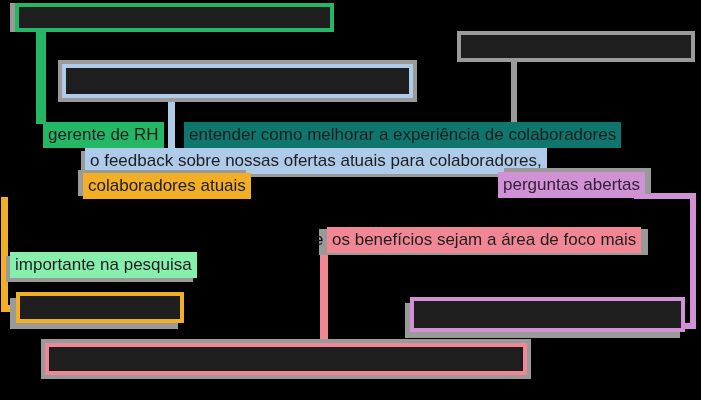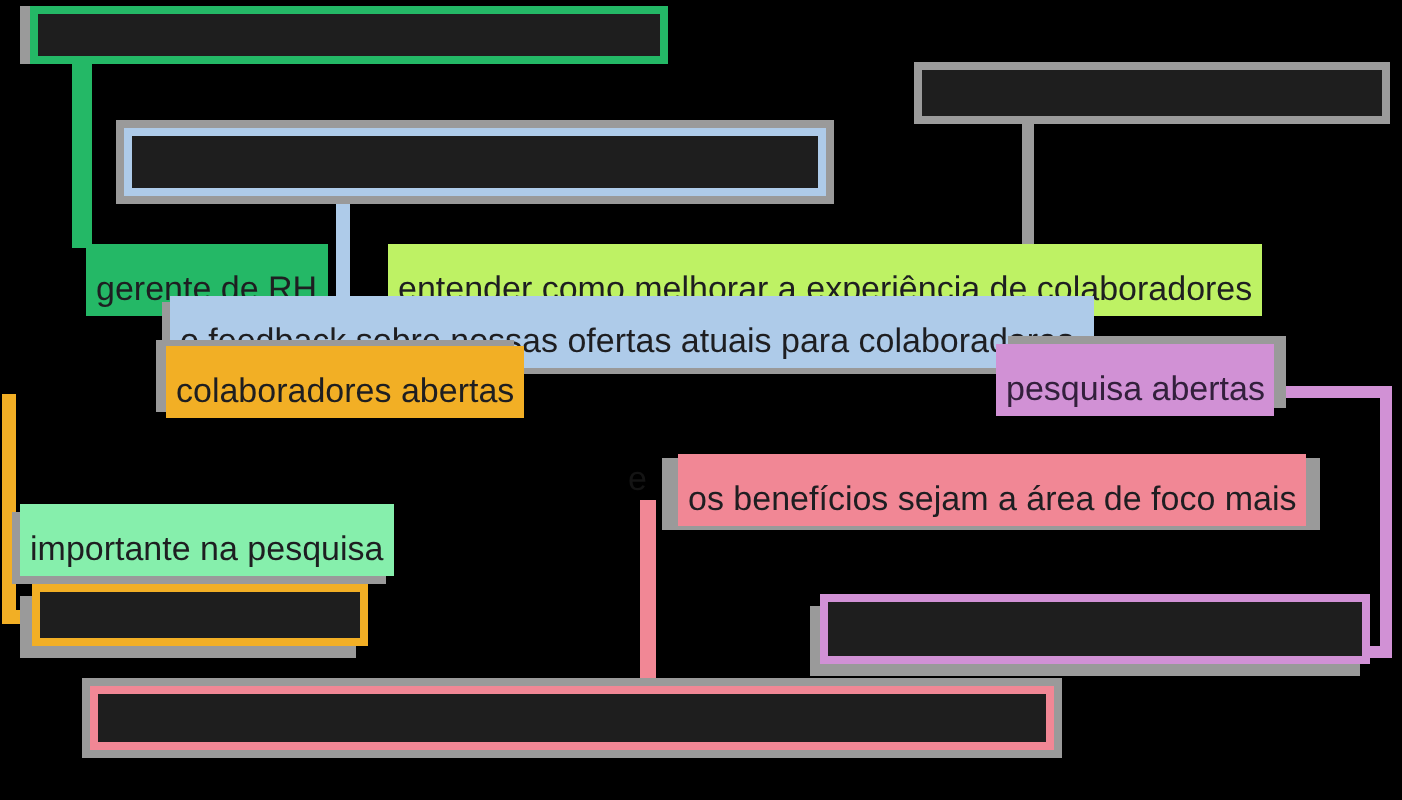--- a/index.html
+++ b/index.html
@@ -29,29 +29,29 @@
   .conn-yellow-v  { left:1px;   top:197px; width:7px;  height:115px; background:#f2af25; }
   .conn-yellow-h  { left:1px;   top:305px; width:16px; height:7px;   background:#f2af25; }
   .conn-purple-h1 { left:634px; top:193px; width:62px; height:6px;   background:#d191d5; }
   .conn-purple-v  { left:690px; top:193px; width:6px;  height:136px; background:#d191d5; }
   .conn-purple-h2 { left:682px; top:323px; width:12px; height:6px;   background:#d191d5; }
   .conn-pink-v    { left:320px; top:250px; width:8px;  height:95px;  background:#f18795; }
   
   .hl {
     position:absolute; z-index:3;
     font-size:17px; line-height:21px;
-    padding:12px 5px 3px 5px;
+    padding:2px 5px 3px 5px;
     color:#1e1e21; white-space:nowrap;
   }
   .hl-role     { left:43px;  top:122px; background:#24b866; }
-  .hl-context  { left:184px; top:122px; background:#bef264;margin-left:10px; }
+  .hl-context  { left:184px; top:122px; background:#0f766e; }
   .hl-task     { left:57px;  top:148px; background:#aecbe9; box-shadow:-4px 3px 0 #9a9a9a;margin-left:28px; }
   .hl-audience { left:83px;  top:173px; background:#f2af25; box-shadow:-5px -3px 0 #9a9a9a; }
   .hl-format   { left:498px; top:172px; background:#d191d5; box-shadow:6px -4px 0 #9a9a9a; color:#33203c; }
-  .hl-focus1   { left:327px; top:227px; background:#f18795; box-shadow:-8px 2px 0 #9a9a9a, 7px 2px 0 #9a9a9a;margin-left:12px; }
+  .hl-focus1   { left:327px; top:227px; background:#f18795; box-shadow:-8px 2px 0 #9a9a9a, 7px 2px 0 #9a9a9a; }
   .hl-focus2   { left:10px;  top:252px; background:#86efac; box-shadow:-4px 4px 0 #9a9a9a; }
   
   .frag-e { position:absolute; left:314px; top:229px; z-index:4;
             font-size:17px; line-height:21px; color:#141414; }
 </style>
 </head>
 <body>
 
 <div class="canvas">
 
@@ -80,20 +80,20 @@
   <div class="box box-purple">
     <span></span>
   </div>
   <div class="box box-pink">
     <span></span>
   </div>
 
   <span class="hl hl-role">gerente de RH</span>
   <span class="hl hl-context">entender como melhorar a experiência de colaboradores</span>
   <span class="hl hl-task">o feedback sobre nossas ofertas atuais para colaboradores,</span>
-  <span class="hl hl-audience">colaboradores abertas</span>
-  <span class="hl hl-format">pesquisa abertas</span>
+  <span class="hl hl-audience">colaboradores atuais</span>
+  <span class="hl hl-format">perguntas abertas</span>
   <span class="hl hl-focus1">os benefícios sejam a área de foco mais</span>
   <span class="hl hl-focus2">importante na pesquisa</span>
 
   <span class="frag-e">e</span>
 
 </div>
 
 </body></html>

